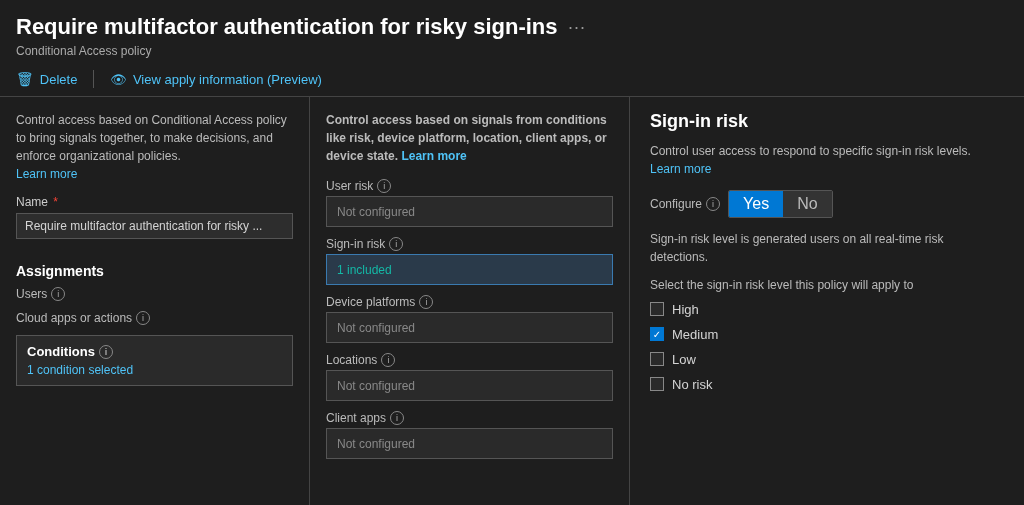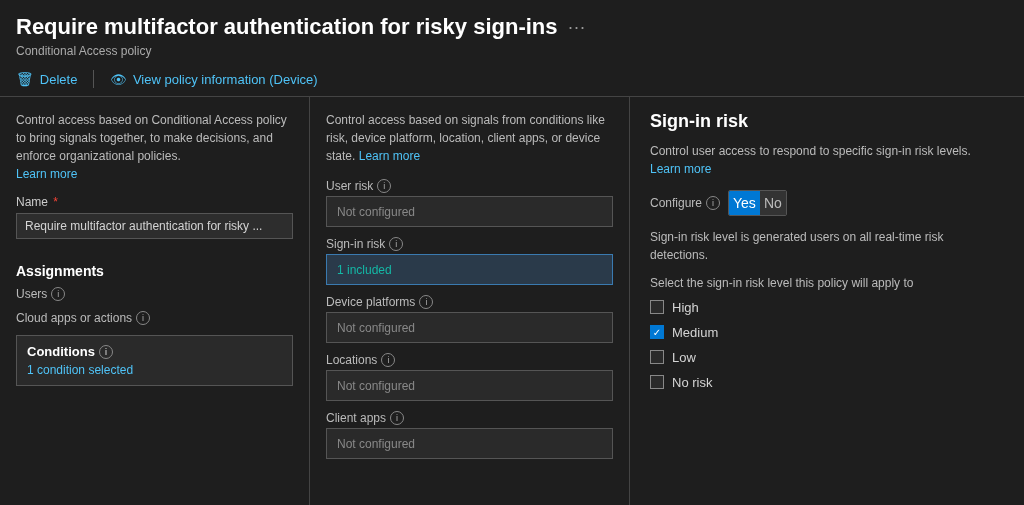--- a/index.html
+++ b/index.html
@@ -172,20 +172,21 @@
       flex-shrink: 0;
       padding: 14px 16px;
       border-right: 1px solid #444;
       overflow-y: auto;
     }
     .middle-description {
       font-size: 12px;
       color: #bbb;
       line-height: 1.5;
       margin-bottom: 14px;
+      font-weight: bold;
     }
     .middle-description .learn-more {
       color: #4fc3f7;
       cursor: pointer;
       text-decoration: none;
     }
 
     .condition-row {
       margin-bottom: 10px;
     }
@@ -252,22 +253,22 @@
     }
 
     
     .toggle-group {
       display: flex;
       border: 1px solid #555;
       border-radius: 2px;
       overflow: hidden;
     }
     .toggle-btn {
-      padding: 4px 4px;
-      font-size: 14px;
+      padding: 4px 14px;
+      font-size: 16px;
       cursor: pointer;
       border: none;
       background: #333;
       color: #bbb;
     }
     .toggle-btn.active {
       background: #0078d4;
       color: #fff;
     }
 
@@ -330,21 +331,21 @@
   </div>
   <div class="header-subtitle">Conditional Access policy</div>
   <div class="header-actions">
     <button class="action-btn">
       <span class="icon-trash">🗑</span>
       <span>Delete</span>
     </button>
     <div class="separator-v"></div>
     <button class="action-btn">
       <span style="font-size:13px;">👁</span>
-      <span>View policy information (Device)</span>
+      <span>View apply information (Preview)</span>
     </button>
   </div>
 </div>
 
 <div class="main-content">
 
   <div class="left-panel">
     <p class="left-description">
       <span>Control access based on Conditional Access policy to bring signals together, to make decisions, and enforce organizational policies.</span>
       <br>

